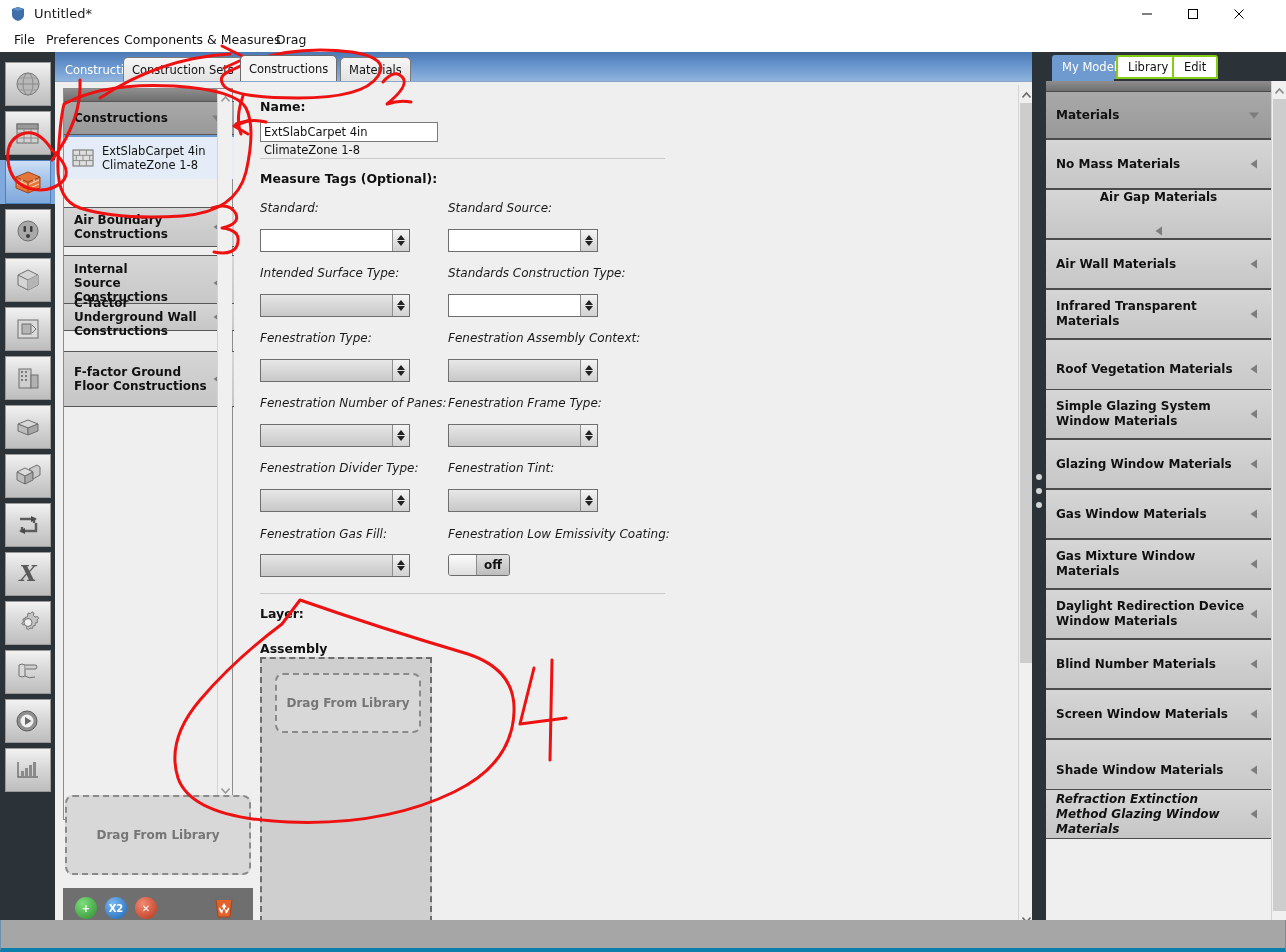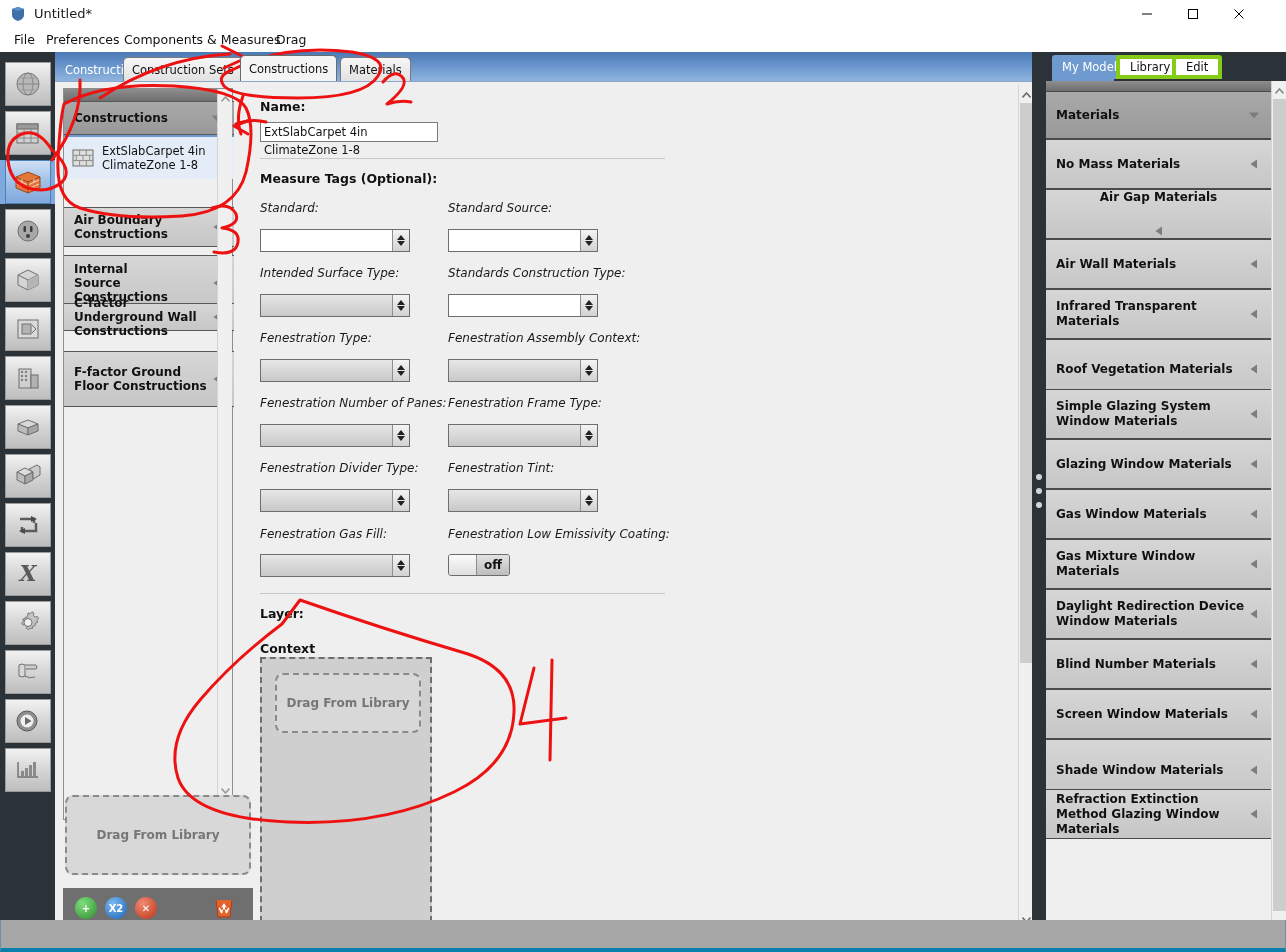--- a/index.html
+++ b/index.html
@@ -251,21 +251,21 @@
     position: absolute; left: 0; top: 0; width: 240px; height: 29px;
     background: #2b3338;
   }
   .rp-tab {
     position: absolute; top: 3px; height: 24px;
     display: flex; align-items: center; justify-content: center;
     font-size: 11.5px; padding: 0 10px;
     border-radius: 3px 3px 0 0;
   }
   .rp-tab.active { background: #6e9ad0; color: #ffffff; }
-  .rp-tab.idle { background: #ffffff; color: #111; border: 4px solid #84cc16; }
+  .rp-tab.idle { background: #ffffff; color: #111; border: 2px solid #84cc16; }
   .rp-tab-underline {
     position: absolute; left: 0; top: 27px; width: 62px; height: 2px;
     background: #6e9ad0;
   }
   .rp-body {
     position: absolute; left: 0; top: 29px; width: 225px; height: 839px;
     background: #efefef;
   }
   .rp-tophatch {
     position: absolute; left: 0; top: 0; width: 225px; height: 10px;
@@ -733,21 +733,21 @@
         </div>
     </div>
     <div class="toggle" style="left:193px; top:469px;">
       <div class="knob"></div>
       <div class="state">off</div>
     </div>
 
     <div class="fp-sep" style="left:5px; top:508px; width:405px;"></div>
 
     <span class="lbl-bold" style="left:5px; top:521px;">Layer:</span>
-    <span class="lbl-bold" style="left:5px; top:556px;">Context</span>
+    <span class="lbl-bold" style="left:5px; top:556px;">Assembly</span>
   </div>
 
   <div class="layer-slot">
     <div class="dragzone layer-drag">Drag From Library</div>
   </div>
 
   <div class="vsb" style="left:1018px; top:85px; width:15px; height:850px;">
     <div class="sb-arrow" style="top:3px">
       <svg width="9" height="7" viewBox="0 0 9 7">
           <path d="M0.5 5.5 L4.5 1 L8.5 5.5" fill="none" stroke="#6b6b6b" stroke-width="1.6"></path>
@@ -897,21 +897,21 @@
 
       <div class="racc" style="top:658px; height:62px;">
         <span class="label">Shade Window Materials</span>
         <span class="caret">
           <svg width="14" height="14" viewBox="0 0 14 14">
               <path d="M10 2.5 L10 11.5 L3.5 7 Z" fill="#7d7d7d"></path>
             </svg>
         </span>
       </div>
 
-      <div class="racc" style="top:708px; height:50px;">
+      <div class="racc" style="top:708px; height:50px;font-style:italic;">
         <span class="label">Refraction Extinction Method Glazing Window Materials</span>
         <span class="caret">
           <svg width="14" height="14" viewBox="0 0 14 14">
               <path d="M10 2.5 L10 11.5 L3.5 7 Z" fill="#7d7d7d"></path>
             </svg>
         </span>
       </div>
     </div>
 
     <div class="vsb" style="left:225px; top:29px; width:15px; height:839px;">

